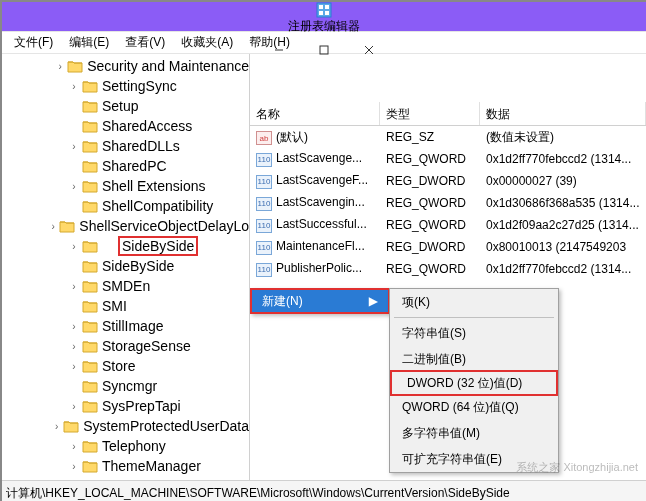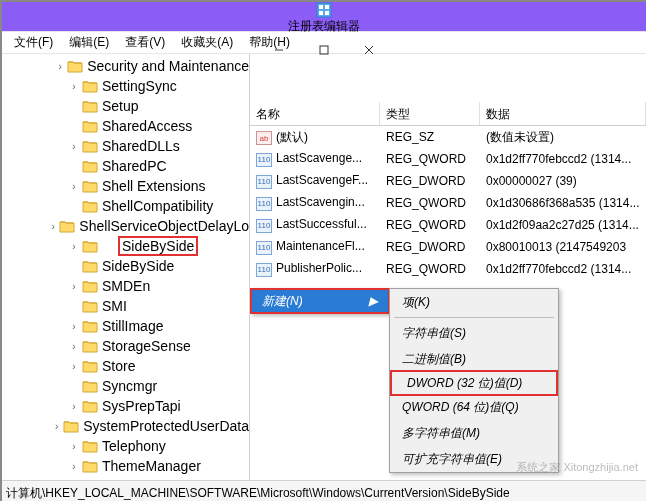--- a/index.html
+++ b/index.html
@@ -26,21 +26,21 @@
 .list-header { display: flex; height: 24px; border-bottom: 1px solid #d0d0d0; background: #fff; }
 .list-header .col { border-right: 1px solid #e0e0e0; padding: 4px 6px; }
 .col-name { width: 130px; }
 .col-type { width: 100px; }
 .col-data { flex: 1; }
 .list-body .row { display: flex; height: 22px; align-items: center; }
 .list-body .row .cell { padding: 2px 6px; white-space: nowrap; overflow: hidden; text-overflow: ellipsis; }
 .val-icon { width: 16px; height: 14px; margin-right: 4px; display: inline-flex; align-items: center; justify-content: center; border: 1px solid #7aa7d8; font-size: 8px; background: #eaf2fb; }
 .val-icon.str { color: #d04040; border-color: #d09090; background: #fceeee; }
 .val-icon.bin { color: #3a6cb0; }
-.ctx { position: absolute; background: #f0f0f0; border: 1px solid #a0a0a0; box-shadow: 2px 2px 4px rgba(0,0,0,.25); font-style: italic; }
+.ctx { position: absolute; background: #f0f0f0; border: 1px solid #a0a0a0; box-shadow: 2px 2px 4px rgba(0,0,0,.25); }
 .ctx1 { left: 0; top: 186px; width: 140px; }
 .ctx1 .ctx-item { height: 26px; display: flex; align-items: center; justify-content: space-between; padding: 0 10px; }
 .ctx1 .ctx-item.hover { background: #2a7bd4; color: #fff; border: 2px solid #e03030; margin: -1px; }
 .ctx2 { left: 139px; top: 186px; width: 170px; }
 .ctx2 .ctx-item { height: 26px; display: flex; align-items: center; padding: 0 12px; }
 .ctx2 .ctx-item.boxed { border: 2px solid #e03030; margin: -2px 0; padding-left: 15px; }
 .statusbar { height: 22px; border-top: 1px solid #d0d0d0; display: flex; align-items: flex-end; padding: 0 4px; font-size: 12px; background: #f5f5f5; }
 .watermark { position: absolute; right: 8px; bottom: 26px; opacity: .4; font-size: 11px; color: #555; pointer-events: none; }
 </style>
 </head>

